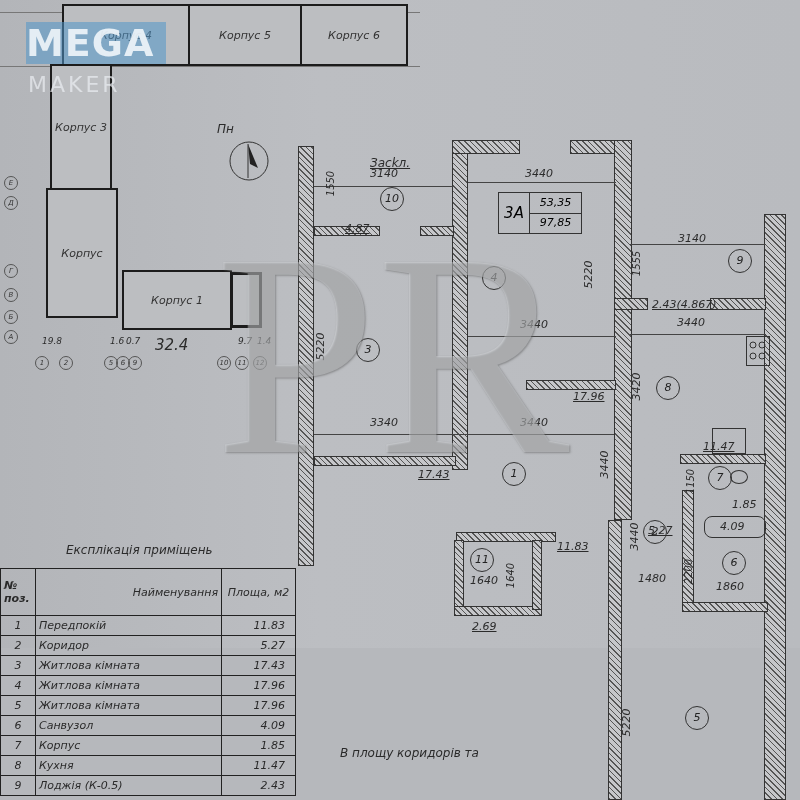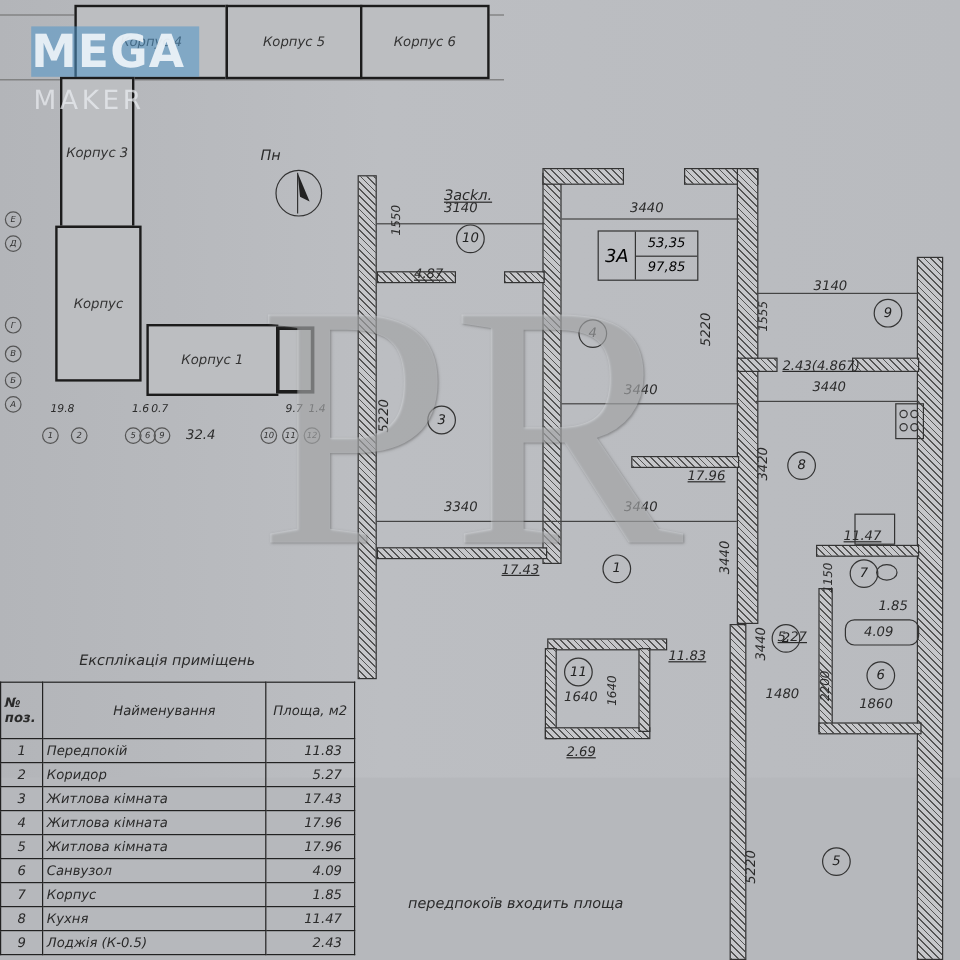--- a/index.html
+++ b/index.html
@@ -63,21 +63,21 @@
       <svg width="42" height="42" viewBox="0 0 42 42">
           <circle cx="21" cy="21" r="19" fill="none" stroke="#333" stroke-width="1"></circle>
           <polygon points="20,4 30,28 22,24" fill="#222"></polygon>
           <line x1="20" y1="4" x2="20" y2="38" stroke="#333"></line>
         </svg>
     </div>
 
     <div class="lbl" style="left:42px;top:336px;font-size:9px;">19.8</div>
     <div class="lbl" style="left:110px;top:336px;font-size:9px;">1.6</div>
     <div class="lbl" style="left:126px;top:336px;font-size:9px;">0.7</div>
-    <div class="lbl" style="left:155px;top:336px;font-size:11px;margin-top:20px;">32.4</div>
+    <div class="lbl" style="left:155px;top:336px;font-size:15px;">32.4</div>
     <div class="lbl" style="left:215px;top:336px;font-size:9px;margin-left:42px;">1.4</div>
     <div class="lbl" style="left:238px;top:336px;font-size:9px;">9.7</div>
 
     <div class="axis" style="left:35px;top:356px;">1</div>
     <div class="axis" style="left:59px;top:356px;">2</div>
     <div class="axis" style="left:104px;top:356px;">5</div>
     <div class="axis" style="left:116px;top:356px;">6</div>
     <div class="axis" style="left:128px;top:356px;">9</div>
     <div class="axis" style="left:217px;top:356px;">10</div>
     <div class="axis" style="left:235px;top:356px;">11</div>
@@ -192,21 +192,21 @@
     <div class="lbl" style="left:612px;top:716px;transform:rotate(-90deg);">5220</div>
     <div class="circ" style="left:685px;top:706px;">5</div>
     <div class="lbl u" style="left:726px;top:780px;">17.96</div>
   </div>
 
   <div class="lbl" style="left:66px;top:543px;font-size:12px;">Експлікація приміщень</div>
   <table class="tbl">
     <tbody>
         <tr>
       <th class="n" style="width:28px;text-align:left;font-weight:bold;">№ поз.</th>
-      <th style="text-align:center;padding-left:20px;">Найменування</th>
+      <th style="text-align:right;padding-left:20px;">Найменування</th>
       <th style="width:60px;">Площа, м2</th>
     </tr>
     <tr>
           <td class="n">1</td>
           <td>Передпокій</td>
           <td class="a">11.83</td>
         </tr>
     <tr>
           <td class="n">2</td>
           <td>Коридор</td>
@@ -244,21 +244,21 @@
         </tr>
     <tr>
           <td class="n">9</td>
           <td>Лоджія (К-0.5)</td>
           <td class="a">2.43</td>
         </tr>
   </tbody>
     </table>
 
   <div class="note">
-    <div>передпокоїв входить площа</div>
+    <div>В площу коридорів та</div>
   </div>
 
   <div class="wm-pr">PR</div>
   <div class="wm-mega">
       <span>MEGA</span>
     </div>
   <div class="wm-maker">MAKER</div>
 </div>
 
 </body></html>

